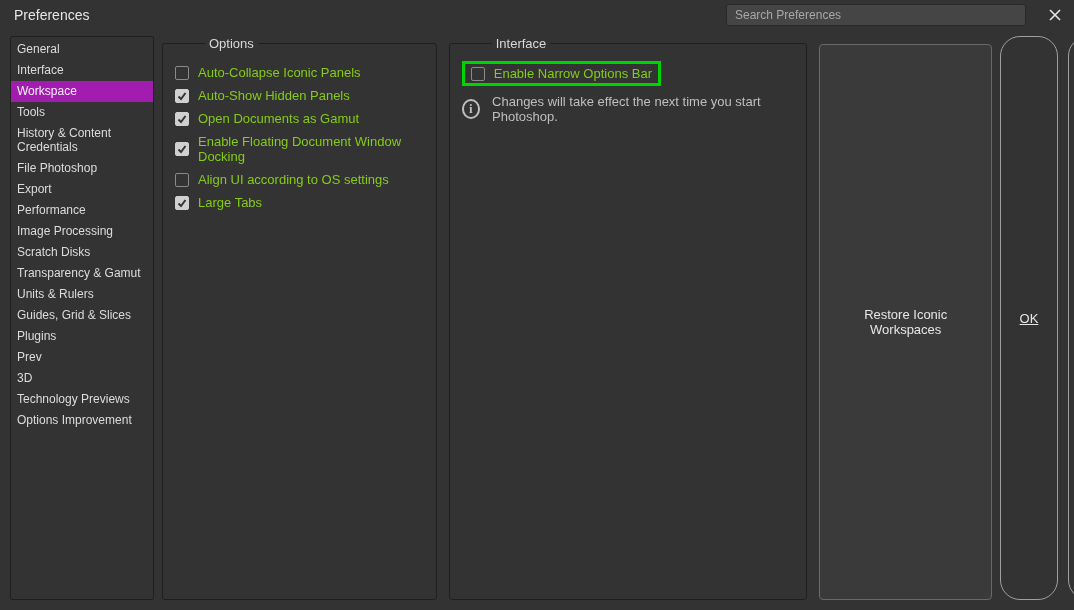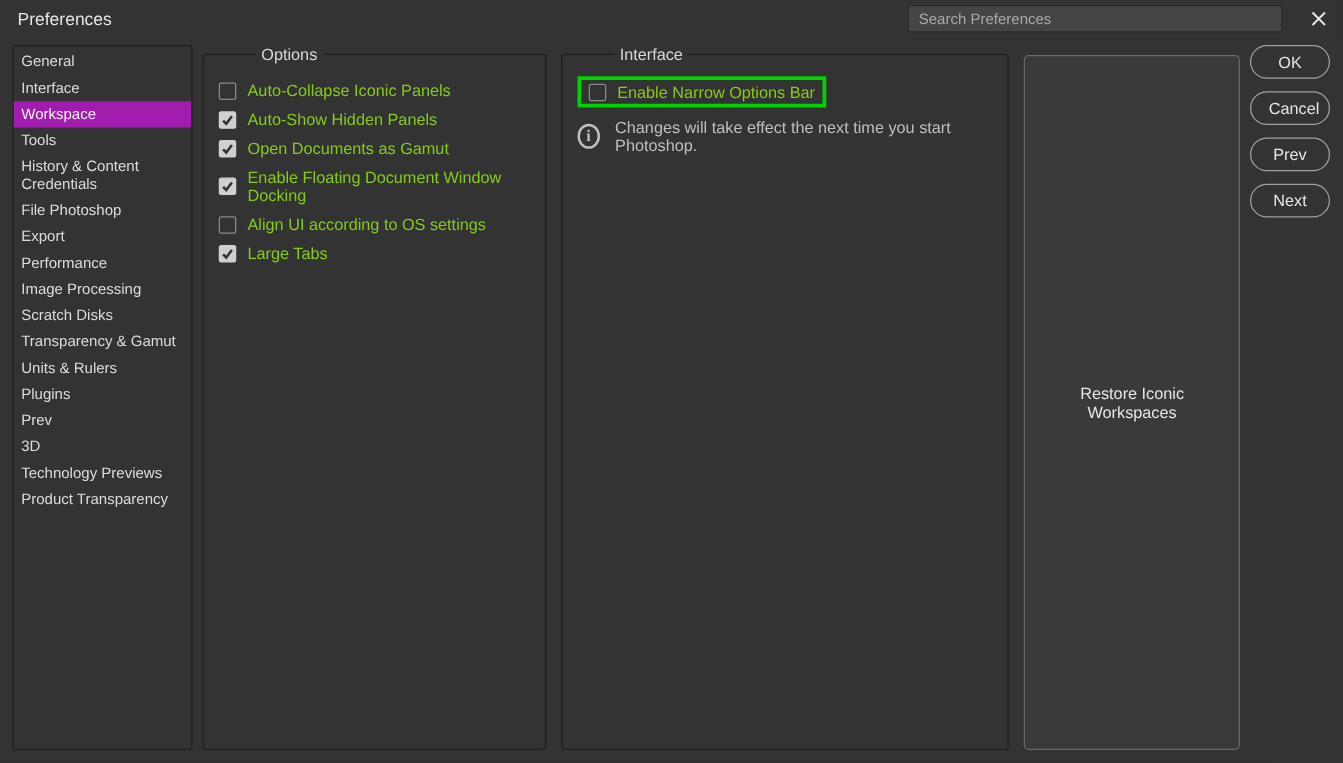--- a/index.html
+++ b/index.html
@@ -159,23 +159,24 @@
   }
   .btn.restore {
     border-radius: 4px;
     border: 1px solid #696969;
     background: #3a3a3a;
     padding: 6px 16px;
   }
   .rightcol {
     width: 64px;
     display: flex;
-    flex-direction: column;
+    flex-direction: row;
     gap: 10px;
     align-items: stretch;
+    text-decoration: underline;
   }
 </style>
 </head>
 <body>
 
 <div class="titlebar">
   <div class="title">Preferences</div>
   <div class="spacer"></div>
   <input class="search" placeholder="Search Preferences" style="">
   <div class="close">
@@ -193,25 +194,26 @@
       <div class="item selected">Workspace</div>
       <div class="item">Tools</div>
       <div class="item">History &amp; Content Credentials</div>
       <div class="item">File Photoshop</div>
       <div class="item">Export</div>
       <div class="item">Performance</div>
       <div class="item">Image Processing</div>
       <div class="item">Scratch Disks</div>
       <div class="item">Transparency &amp; Gamut</div>
       <div class="item">Units &amp; Rulers</div>
+      <div class="item">Guides, Grid &amp; Slices</div>
       <div class="item">Plugins</div>
       <div class="item">Prev</div>
       <div class="item">3D</div>
       <div class="item">Technology Previews</div>
-      <div class="item">Product Transparency</div>
+      <div class="item">Options Improvement</div>
     </div>
 
   <div class="main">
     <fieldset class="group">
       <legend>Options</legend>
       <div id="options-checks">
           <label class="chk-row">
             <span class="chk"></span>
             <span>Auto-Collapse Iconic Panels</span>
           </label>

